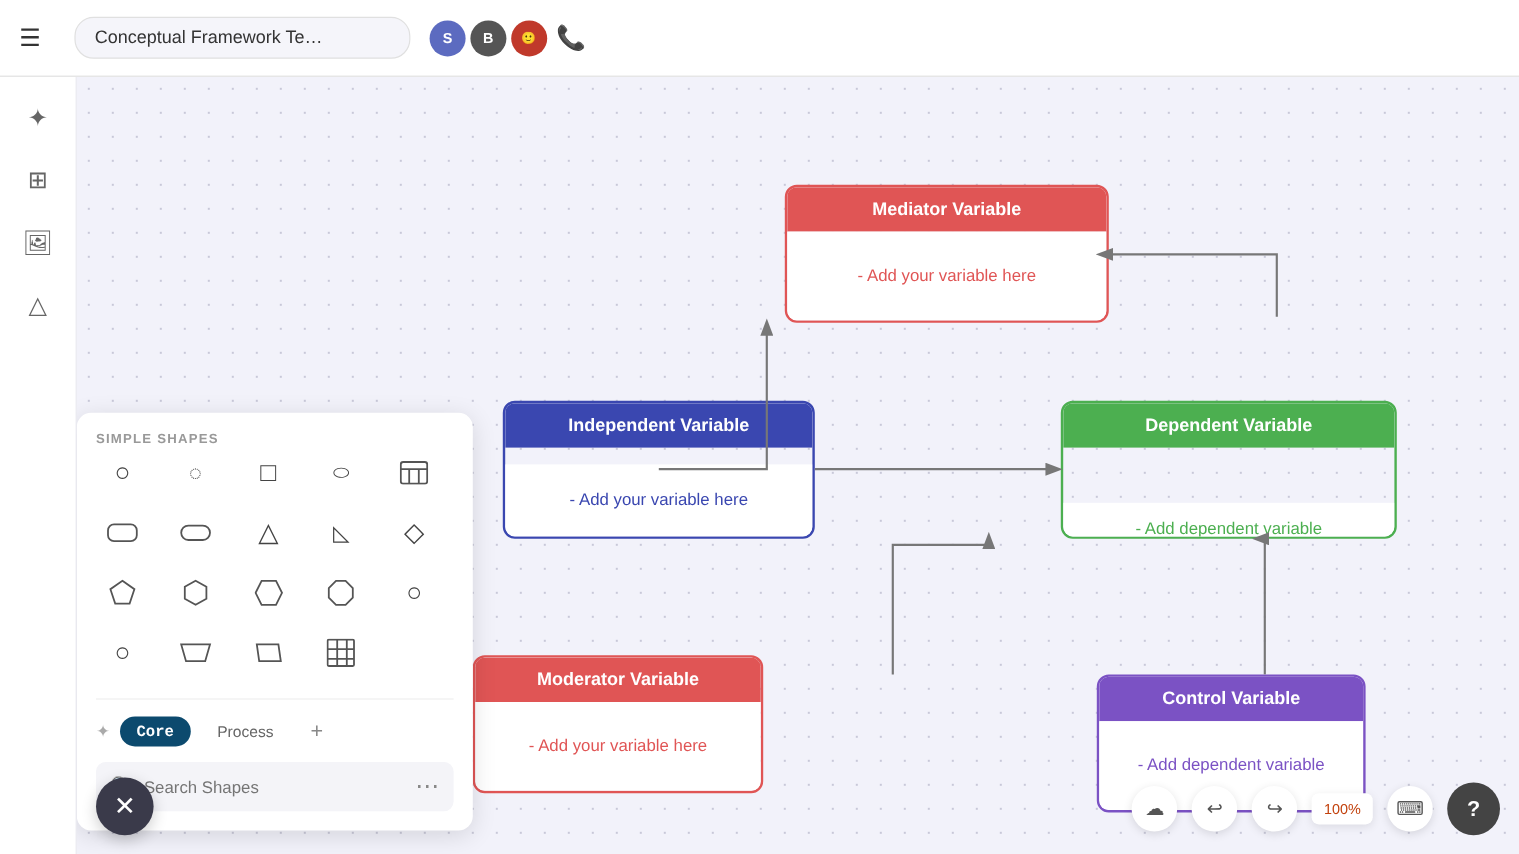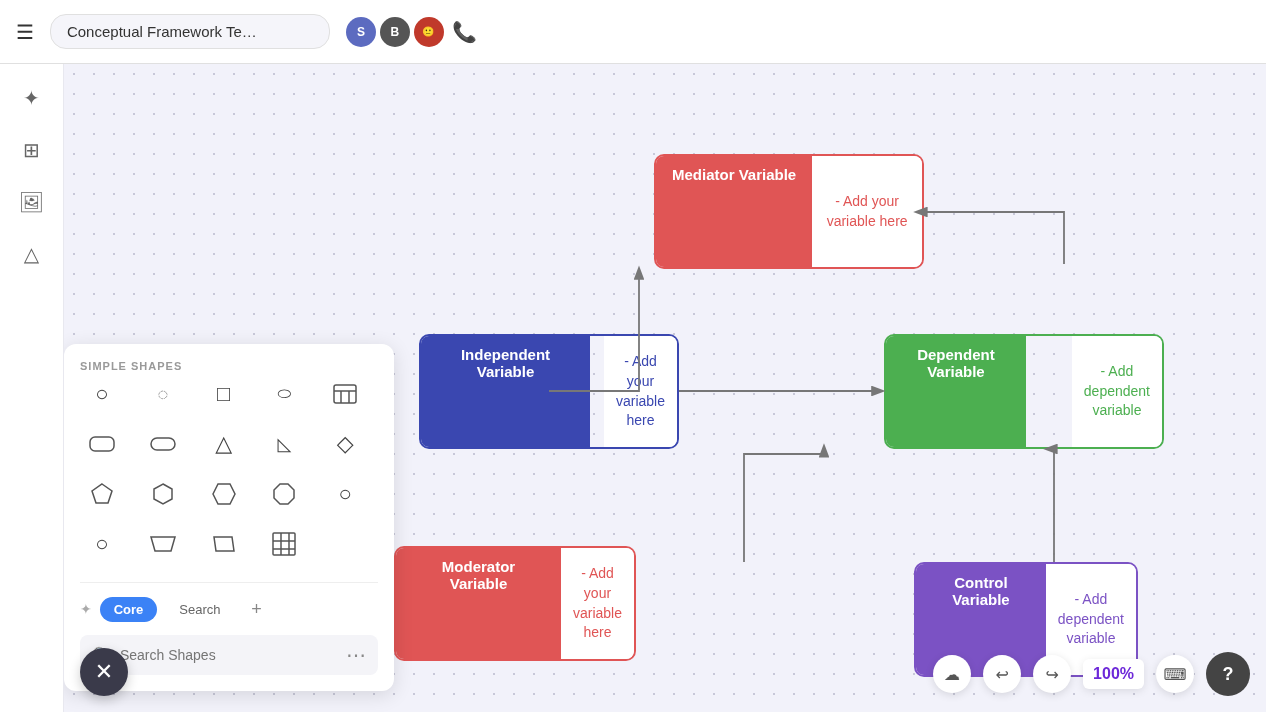--- a/index.html
+++ b/index.html
@@ -20,20 +20,21 @@
     .menu-icon { font-size: 20px; cursor: pointer; color: #333; }
     .doc-title {
       background: #f5f5fa;
       border: 1px solid #e0e0e0;
       border-radius: 16px;
       padding: 8px 16px;
       font-size: 15px;
       color: #333;
       font-weight: 500;
       min-width: 280px;
+      margin-left: 12px;
     }
     .avatars { display: flex; gap: 4px; align-items: center; }
     .avatar { width: 30px; height: 30px; border-radius: 50%; display: flex; align-items: center; justify-content: center; font-size: 12px; font-weight: bold; color: #fff; }
     .avatar-s { background: #5c6bc0; }
     .avatar-b { background: #555; }
     .avatar-c { background: #e57373; overflow: hidden; }
     .phone-icon { color: #e57373; font-size: 20px; margin-left: 4px; }
 
     
     .main { display: flex; flex: 1; overflow: hidden; }
@@ -108,21 +109,21 @@
       border-top: 1px solid #eee;
       padding-top: 12px;
     }
     .tab-item {
       padding: 5px 14px;
       border-radius: 20px;
       font-size: 13px;
       cursor: pointer;
       color: #666;
     }
-    .tab-item.active { background: #3b82f6; color: #fff; font-weight: 600; }
+    .tab-item.active { background: #0c4a6e; color: #fff; font-weight: 600; font-family: Liberation Mono, monospace; }
     .tab-add { width: 28px; height: 28px; display: flex; align-items: center; justify-content: center; cursor: pointer; font-size: 18px; color: #888; border-radius: 50%; }
     .search-row {
       display: flex; align-items: center;
       background: #f4f4f8;
       border-radius: 8px;
       padding: 8px 12px;
       gap: 8px;
     }
     .search-icon { font-size: 16px; color: #999; }
     .search-input {
@@ -130,21 +131,21 @@
       font-size: 14px; color: #555; flex: 1; outline: none;
     }
     .search-more { font-size: 20px; color: #888; cursor: pointer; margin-left: auto; }
 
     
     .node {
       position: absolute;
       border-radius: 10px;
       border: 2px solid;
       display: flex;
-      flex-direction: row;
+      flex-direction: column;
       overflow: hidden;
     }
     .node-header {
       padding: 10px 16px;
       font-size: 15px;
       font-weight: 600;
       color: #fff;
       text-align: center;
     }
     .node-body {
@@ -228,23 +229,23 @@
       cursor: pointer;
       background: #fff;
       box-shadow: 0 2px 8px rgba(0,0,0,0.12);
       font-size: 16px;
       color: #555;
     }
     .zoom-label {
       background: #fff;
       border-radius: 6px;
       padding: 6px 10px;
-      font-size: 16px;
-      font-weight: 700;
-      color: #6d28d9;
+      font-size: 12px;
+      font-weight: 400;
+      color: #c2410c;
       box-shadow: 0 2px 8px rgba(0,0,0,0.1);
     }
     .help-btn {
       width: 44px; height: 44px;
       border-radius: 50%;
       background: #444;
       display: flex; align-items: center; justify-content: center;
       cursor: pointer;
       color: #fff;
       font-size: 18px;
@@ -370,21 +371,21 @@
               <line x1="1" y1="9" x2="23" y2="9" stroke="#555" stroke-width="1.5"></line>
               <line x1="1" y1="17" x2="23" y2="17" stroke="#555" stroke-width="1.5"></line>
             </svg>
         </div>
         <div class="shape-item"></div>
       </div>
 
       <div class="tabs-row">
         <span style="color:#aaa; font-size:14px;">✦</span>
         <div class="tab-item active">Core</div>
-        <div class="tab-item">Search</div>
+        <div class="tab-item">Process</div>
         <div class="tab-add">+</div>
       </div>
 
       <div class="search-row">
         <span class="search-icon">🔍</span>
         <input class="search-input" type="text" placeholder="Search Shapes" style="">
         <span class="search-more">⋯</span>
       </div>
     </div>
 

